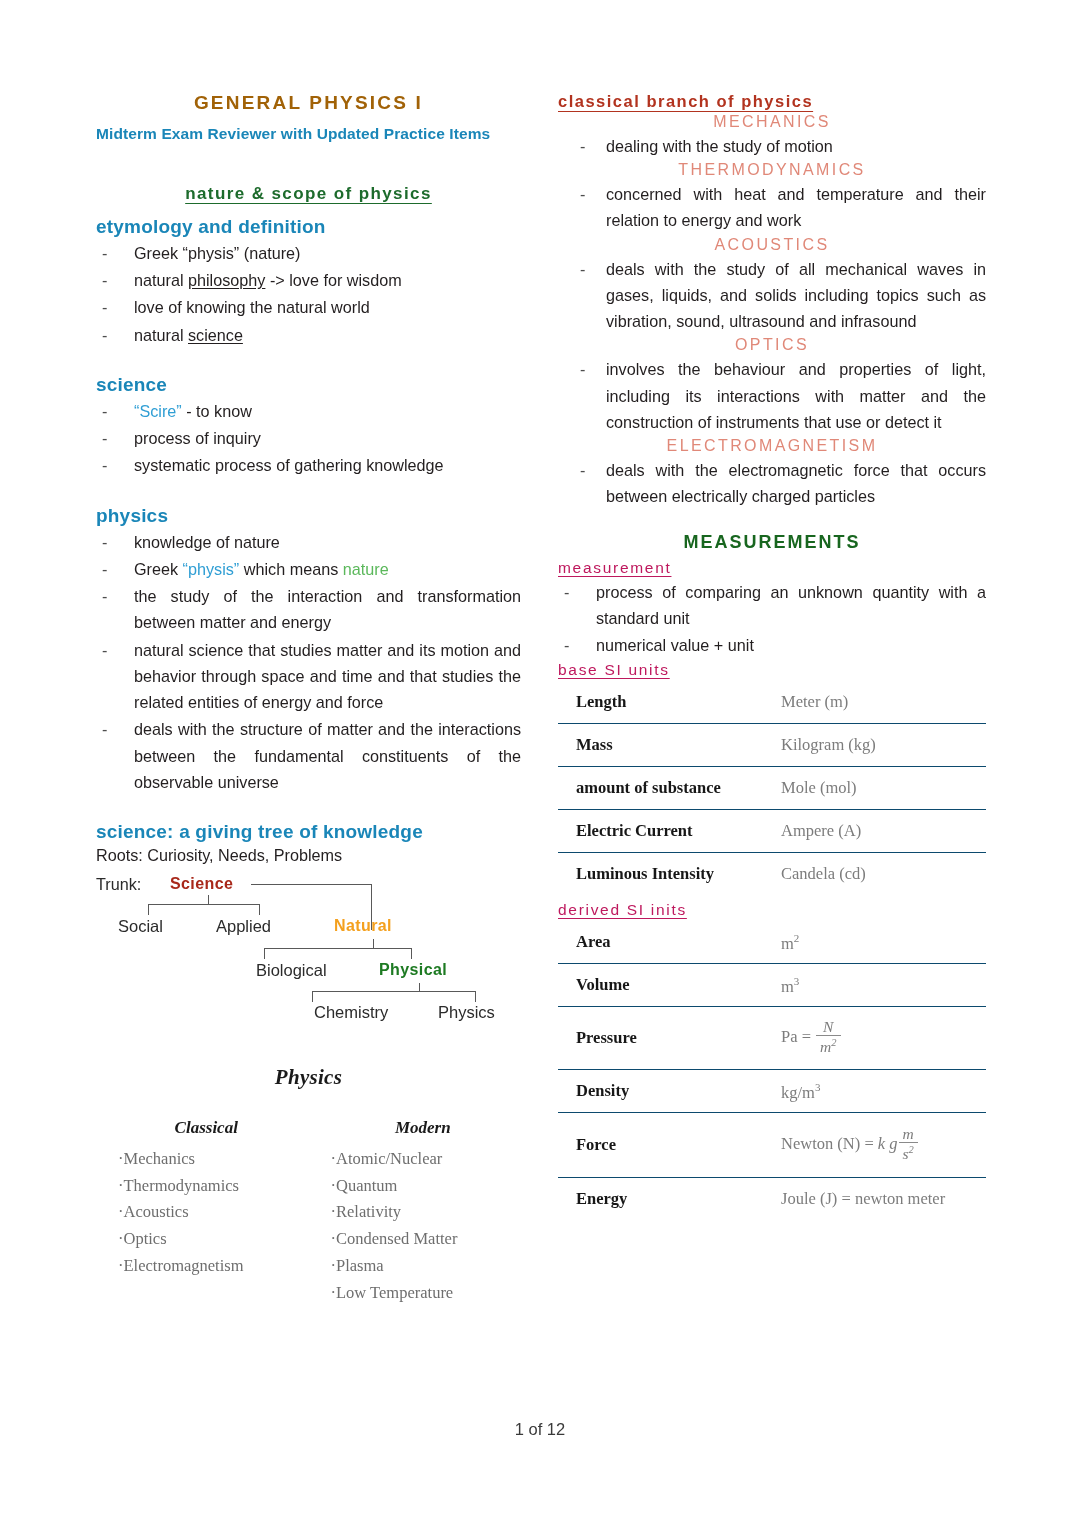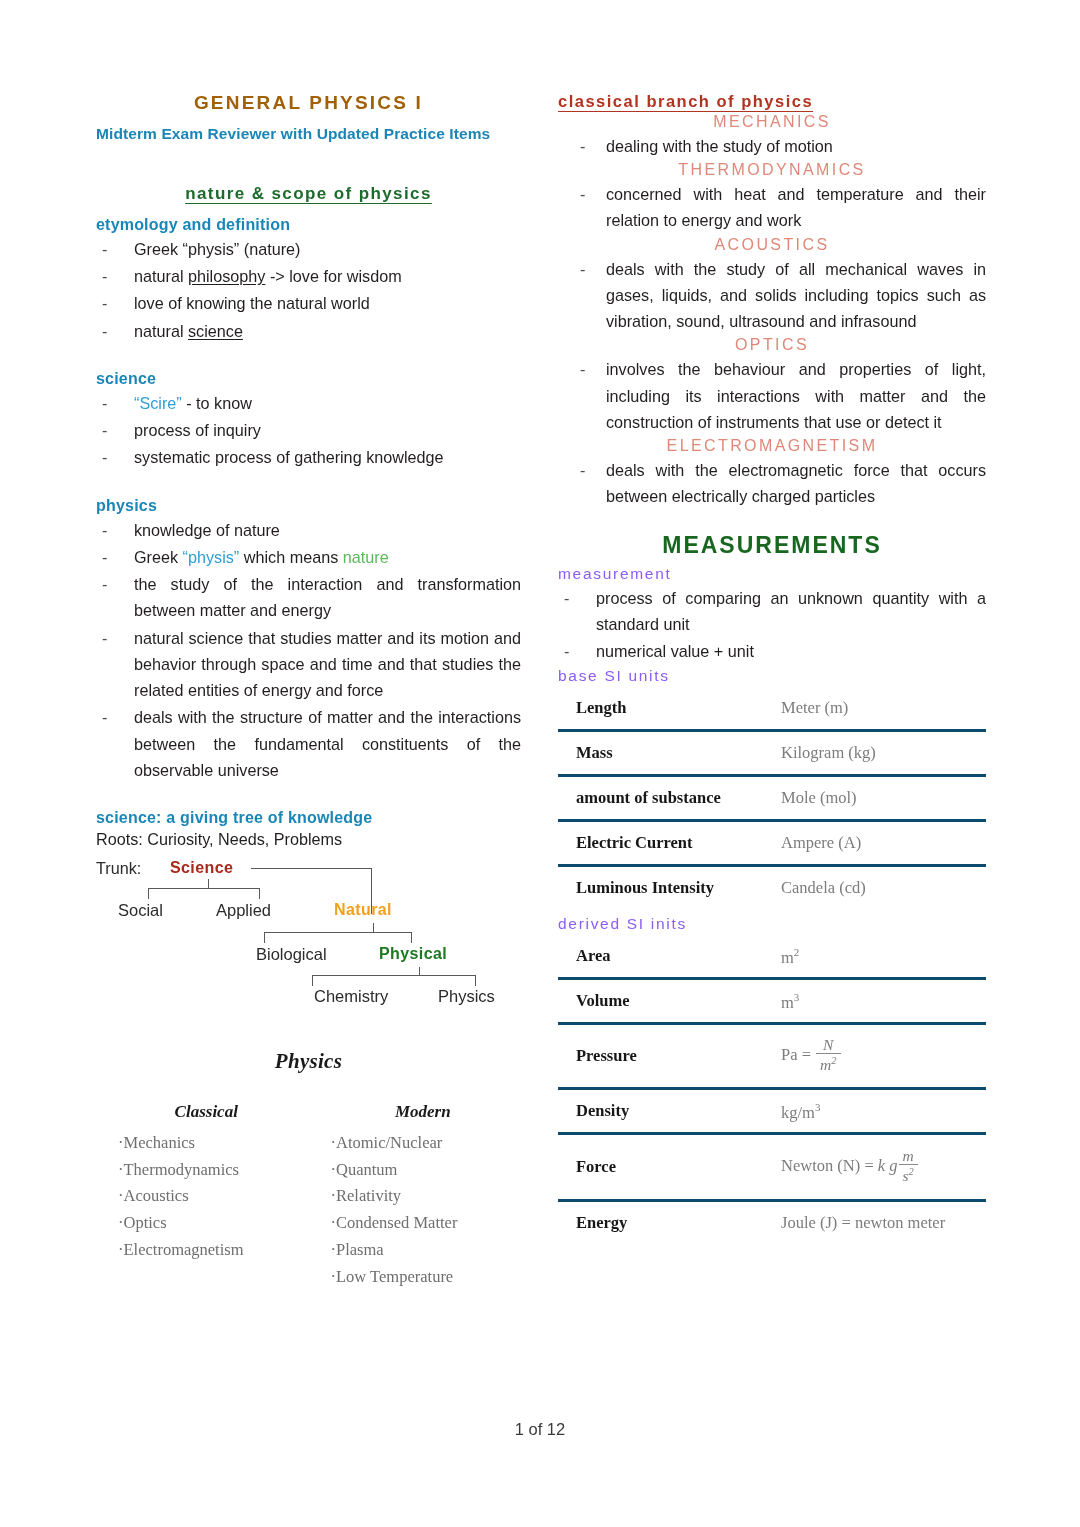--- a/index.html
+++ b/index.html
@@ -40,37 +40,38 @@
     font-size:17px;
     letter-spacing:1.4px;
     text-decoration:underline;
     text-underline-offset:4px;
     margin-top:41px;
   }
   .sec-green-plain {
     text-align:center;
     color:#18661f;
     font-weight:bold;
-    font-size:23px;
+    font-size:18px;
     letter-spacing:2px;
     margin-top:22px;
     margin-bottom:6px;
   }
   .sub-blue {
     color:#1a86b8;
     font-weight:bold;
-    font-size:16px;
+    font-size:19px;
     letter-spacing:0.2px;
     margin-top:4px;
   }
   .sub-blue.spaced { margin-top:26px; }
   .sub-blue-ul {
-    color:#8b5cf6;
+    color:#be185d;
     font-size:15.5px;
     letter-spacing:1.7px;
+    text-decoration:underline;
     text-underline-offset:3px;
     margin-top:3px;
   }
   .sec-red-ul {
     color:#b2331f;
     font-weight:bold;
     font-size:16.5px;
     letter-spacing:1.5px;
     text-decoration:underline;
     text-underline-offset:4px;
@@ -143,21 +144,21 @@
     color:#6e6e6e;
     line-height:1.62;
     white-space:nowrap;
   }
 
   
   .si-table { font-family:"Liberation Serif", serif; margin-top:2px; }
   .si-row {
     display:flex;
     align-items:center;
-    border-bottom:3px solid #0c4a6e;
+    border-bottom:1px solid #0c4a6e;
     min-height:36px;
     padding:3px 0 3px 18px;
   }
   .si-row:last-child { border-bottom:none; }
   .si-key {
     width:205px;
     font-weight:bold;
     font-size:16.5px;
     color:#171717;
   }

